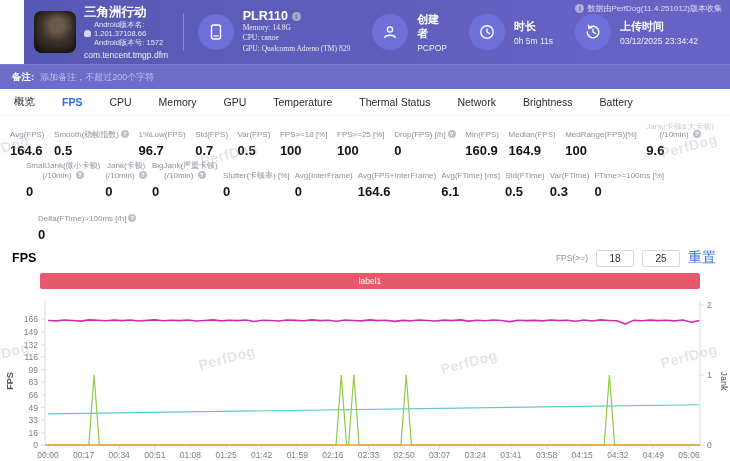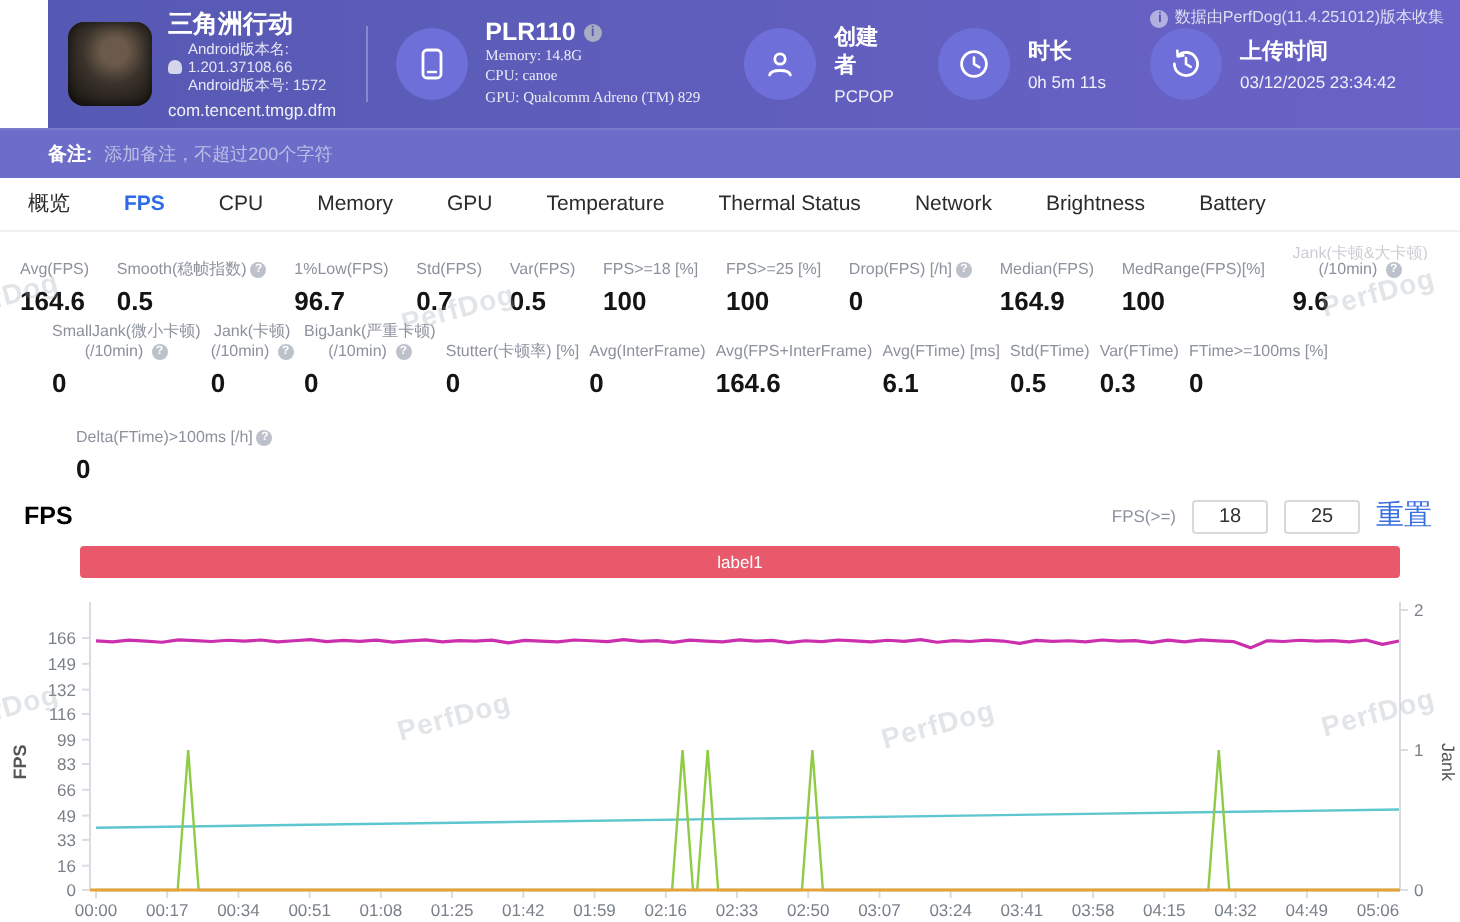--- a/index.html
+++ b/index.html
@@ -28,21 +28,21 @@
   .hdr-texts{margin-left:9px;}
   .dev-name{font-size:12.5px;font-weight:bold;line-height:13px;display:flex;align-items:center;}
   .info-icon{display:inline-block;width:9px;height:9px;border-radius:50%;background:#a9adc4;color:#5659b3;
     font-size:7px;line-height:9px;text-align:center;font-weight:bold;margin-left:4px;}
   .dev-line{font-size:7.5px;color:rgba(255,255,255,.88);line-height:10.5px;white-space:nowrap;font-family:Liberation Serif, serif;}
   .meta-label{font-size:11px;font-weight:bold;line-height:14px;}
   .meta-value{font-size:8.5px;color:rgba(255,255,255,.9);margin-top:3px;white-space:nowrap;}
   .collect-note{position:absolute;top:3px;right:8px;font-size:8px;color:rgba(255,255,255,.78);}
   .collect-note .info-icon{margin:0 3px 0 0;background:rgba(255,255,255,.5);color:#5659b3;}
   
-  .note-bar{height:24px;background:#6c6dc9;display:flex;align-items:center;padding:0 24px;border-top:1px solid rgba(255,255,255,.10);}
+  .note-bar{height:24px;background:#6c6dc9;display:flex;align-items:center;padding:0 12px;border-top:1px solid rgba(255,255,255,.10);}
   .note-label{color:#fff;font-size:9.5px;font-weight:bold;margin-right:6px;}
   .note-placeholder{color:rgba(255,255,255,.55);font-size:9px;}
   
   .tabs{height:26px;display:flex;align-items:center;padding:0 14px;gap:27px;border-bottom:1px solid #f0f0f0;background:#fff;}
   .tab{font-size:10.5px;color:#2b2b2b;cursor:pointer;white-space:nowrap;}
   .tab.active{color:#2e6be6;font-weight:bold;}
   
   .stats{position:relative;background:#fff;}
   .stat-row{display:flex;justify-content:space-between;}
   .stat-row.r1{padding:3px 16px 0 10px;}
@@ -213,20 +213,26 @@
         <div class="slabel">
           <span class="l1">FPS&gt;=25 [%]</span>
         </div>
         <div class="svalue">100</div>
       </div>
       <div class="stat">
         <div class="slabel">
           <span class="l1">Drop(FPS) [/h]<span class="help-icon">?</span></span>
         </div>
         <div class="svalue">0</div>
+      </div>
+      <div class="stat">
+        <div class="slabel">
+          <span class="l1">Min(FPS)</span>
+        </div>
+        <div class="svalue">160.9</div>
       </div>
       <div class="stat">
         <div class="slabel">
           <span class="l1">Median(FPS)</span>
         </div>
         <div class="svalue">164.9</div>
       </div>
       <div class="stat">
         <div class="slabel">
           <span class="l1">MedRange(FPS)[%]</span>

